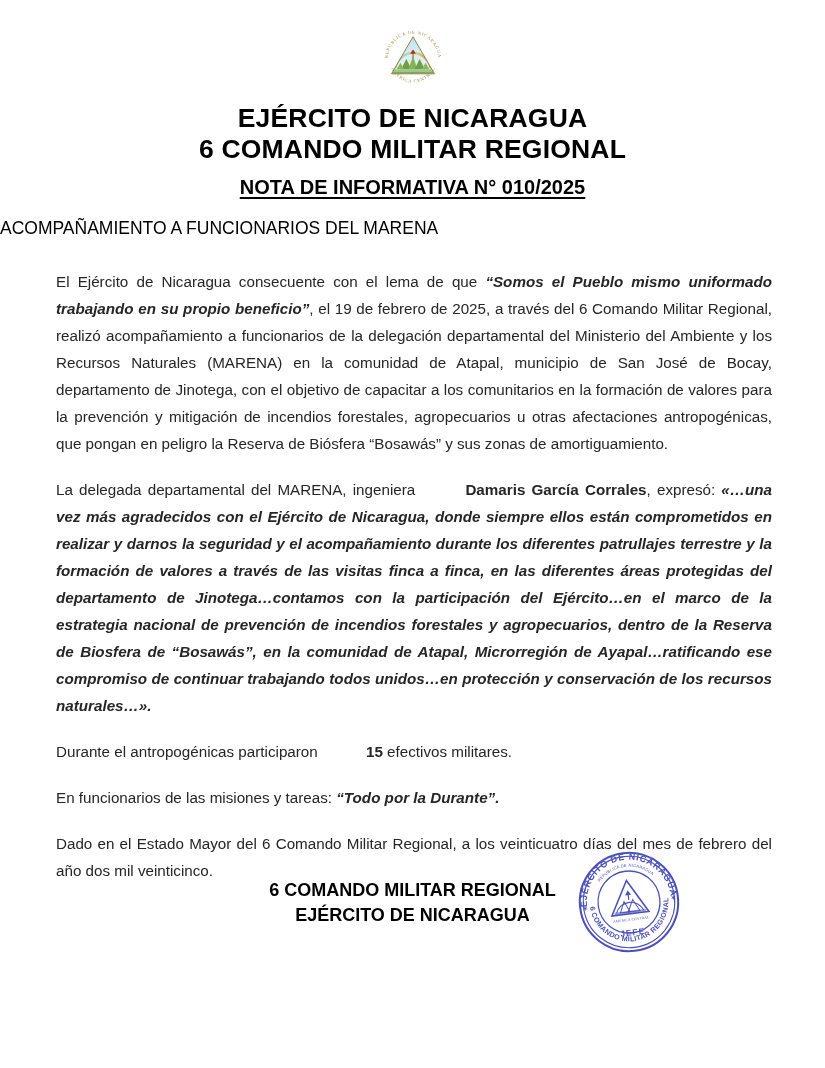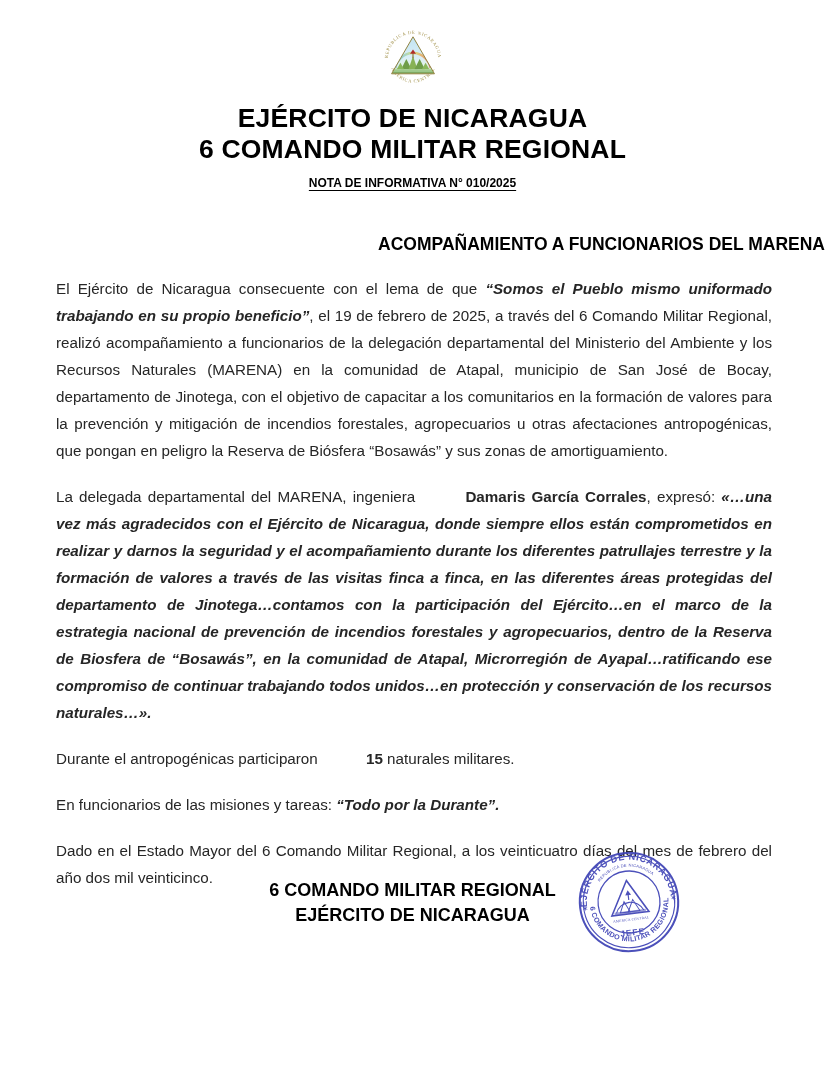--- a/index.html
+++ b/index.html
@@ -52,54 +52,54 @@
     display: block;
     white-space: nowrap;
   }
 
   .doc-number {
     position: absolute;
     top: 176px;
     left: 0;
     width: 825px;
     text-align: center;
-    font-size: 12px;
+    font-size: 20px;
     font-weight: bold;
     color: #000000;
   }
   .doc-number span {
     text-decoration: underline;
     text-underline-offset: 3px;
   }
 
   .doc-subject {
     position: absolute;
-    top: 234px;
-    left: 0;
-    width: 825px;
-    text-align: right;
+    top: 218px;
+    left: 0;
+    width: 825px;
+    text-align: left;
     font-size: 17.5px;
-    font-weight: bold;
+    font-weight: normal;
     color: #000000;
   }
 
   
   .body-copy {
     position: absolute;
     top: 261px;
     left: 56px;
     width: 716px;
     font-size: 15.2px;
     line-height: 27px;
     text-align: justify;
     text-justify: inter-word;
     color: #262626;
   }
   .body-copy p {
-    margin: 14px 0 19px 0;
+    margin: 7px 0 19px 0;
   }
   .body-copy b {
     font-weight: bold;
     padding-left: 44px;
   }
   .body-copy .bi {
     font-weight: bold;
     font-style: italic;
   }
   
@@ -208,21 +208,21 @@
   </div>
 
   <div class="doc-subject">ACOMPAÑAMIENTO A FUNCIONARIOS DEL MARENA</div>
 
   <div class="body-copy">
 
     <p><span>El Ejército de Nicaragua consecuente con el lema de que </span><span class="bi">“Somos el Pueblo mismo uniformado trabajando en su propio beneficio”</span><span>, el 19 de febrero de 2025, a través del 6 Comando Militar Regional, realizó acompañamiento a funcionarios de la delegación departamental del Ministerio del Ambiente y los Recursos Naturales (MARENA) en la comunidad de Atapal, municipio de San José de Bocay, departamento de Jinotega,  con el objetivo de capacitar a los comunitarios en la formación de valores para la prevención y mitigación de incendios forestales, agropecuarios u otras afectaciones antropogénicas, que pongan en peligro la Reserva de Biósfera “Bosawás” y sus zonas de amortiguamiento.</span></p>
 
     <p class="quote-block"><span class="lead">La delegada departamental del MARENA, ingeniera </span><b style="font-style:normal">Damaris García Corrales</b><span class="lead">, expresó: </span><span>«…una vez más agradecidos con el Ejército de Nicaragua, donde siempre ellos están comprometidos en realizar y darnos la seguridad y el acompañamiento durante los diferentes patrullajes terrestre y la formación de valores a través de las visitas finca a finca, en las diferentes áreas protegidas del departamento de Jinotega…contamos con la participación del Ejército…en el marco de la estrategia nacional de prevención de incendios forestales y agropecuarios, dentro de la Reserva de Biosfera de “Bosawás”, en la comunidad de Atapal, Microrregión de Ayapal…ratificando ese compromiso de continuar trabajando todos unidos…en protección y conservación de los recursos naturales…».</span></p>
 
-    <p><span>Durante el antropogénicas participaron </span><b>15</b><span> naturales militares.</span></p>
+    <p><span>Durante el antropogénicas participaron </span><b>15</b><span> efectivos militares.</span></p>
 
     <p><span>En funcionarios de las misiones y tareas: </span><span class="bi">“Todo por la Durante”.</span></p>
 
 
     <p>Dado en el Estado Mayor del 6 Comando Militar Regional, a los veinticuatro días del mes de febrero del año dos mil veinticinco.</p>
 
   </div>
 
   <div class="signature">
     <span class="line">6 COMANDO MILITAR REGIONAL</span>

